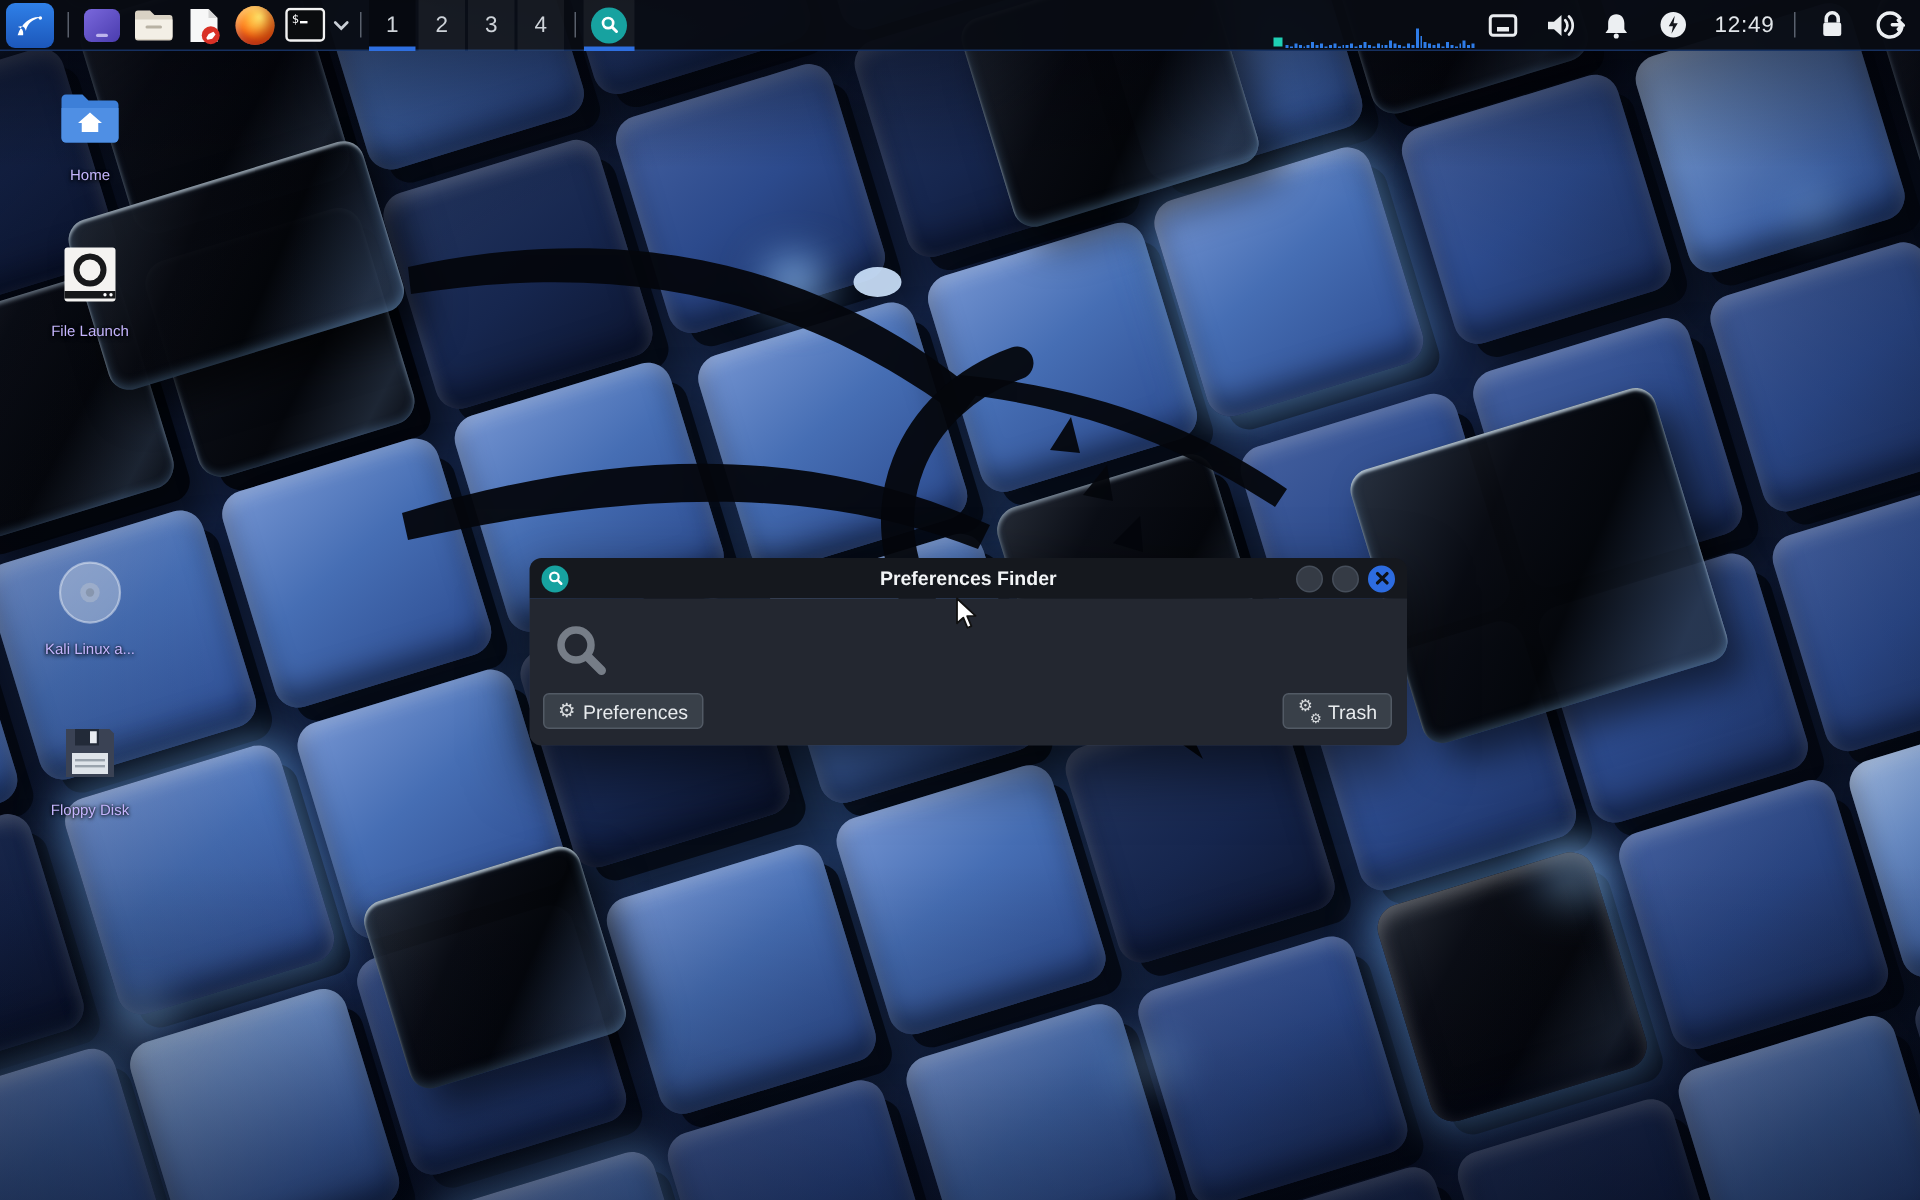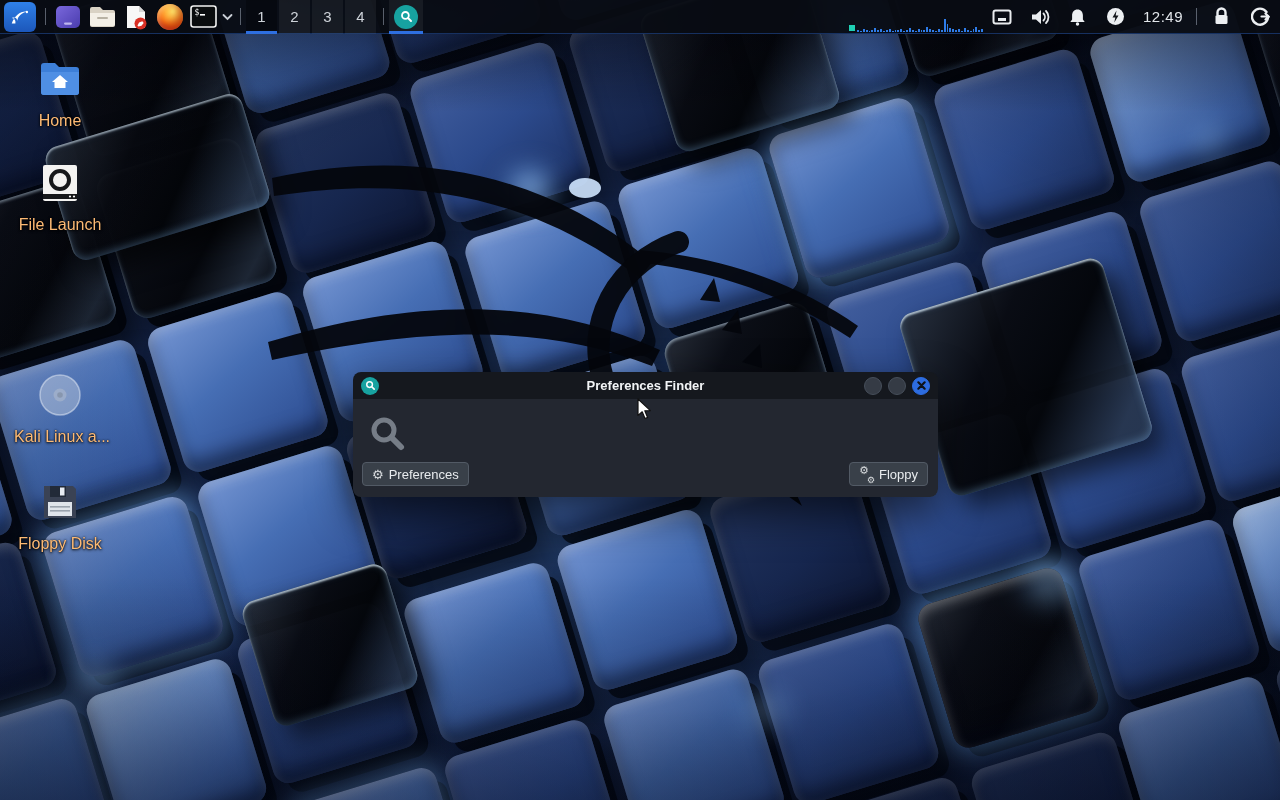--- a/index.html
+++ b/index.html
@@ -31,21 +31,21 @@
   .gap-glow { position:absolute; border-radius:50%; filter:blur(13px);
     background:radial-gradient(circle, rgba(190,225,255,.95) 0%, rgba(110,175,255,.5) 45%, transparent 75%); }
   #dragon { position:absolute; inset:0; }
   #vignette { position:absolute; inset:0;
     background: linear-gradient(180deg, rgba(0,0,6,.5) 0%, transparent 14%, transparent 72%, rgba(0,2,12,.3) 100%),
                 radial-gradient(ellipse at 50% 50%, transparent 55%, rgba(0,2,10,.35) 100%); }
 
   
   .desk-icon { position:absolute; left:14px; width:92px; text-align:center; cursor:default; }
   .desk-icon .glyph { height:50px; display:flex; align-items:center; justify-content:center; }
-  .desk-icon .lbl { margin-top:8px; font-size:16px; color:#fdba74;
+  .desk-icon .lbl { margin-top:8px; font-size:10px; color:#c4b5fd;
     text-shadow:0 1px 3px rgba(0,0,0,.95), 0 0 2px rgba(0,0,0,.8); white-space:nowrap; }
 
   
   #panel { position:absolute; left:0; top:0; width:1280px; height:34px;
     background:rgba(9,12,19,.94); display:flex; align-items:center;
     border-bottom:1px solid rgba(35,80,160,.55); z-index:10; }
   .p-sep { width:1px; height:17px; background:rgba(170,180,195,.5); margin:0 5px; flex:0 0 auto; }
   .p-item { position:relative; height:34px; display:flex; align-items:center; justify-content:center; flex:0 0 auto; }
   .kali-btn { width:32px; height:30px; margin:0 4px; border-radius:6px;
     background:linear-gradient(180deg,#2f80e8 0%,#1c57ba 100%); display:flex; align-items:center; justify-content:center; }
@@ -260,21 +260,21 @@
       </svg>
       <div class="af-btn" id="btn-preferences">
         <span class="gear">⚙</span>
         <span>Preferences</span>
       </div>
       <div class="af-btn" id="btn-launch">
         <span class="gear-duo">
           <span class="gear g1">⚙</span>
             <span class="gear g2">⚙</span>
         </span>
-        <span>Floppy</span>
+        <span>Trash</span>
       </div>
     </div>
   </div>
 
   <div id="panel">
     <div class="p-item kali-btn">
       <svg width="22" height="22" viewBox="0 0 24 24">
         <path d="M3,19 C6,10 13,5 20,6 C14,7.5 10,10.5 9,16 C8.4,13 6.5,11.8 3,13 C6,13.5 7.5,15.5 7,19 Z" fill="#fff"></path>
         <circle cx="19.5" cy="6.5" r="1.3" fill="#fff"></circle>
       </svg>

